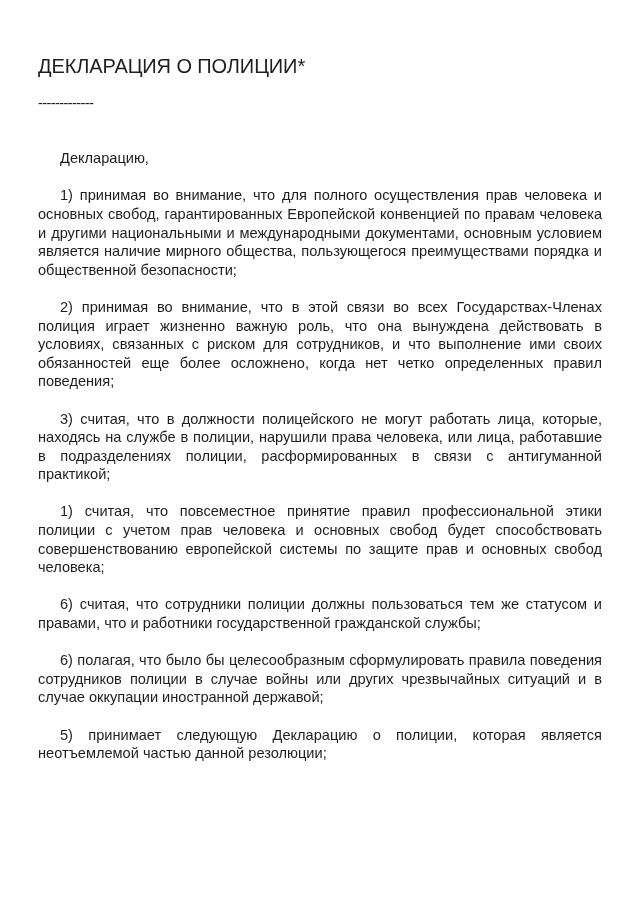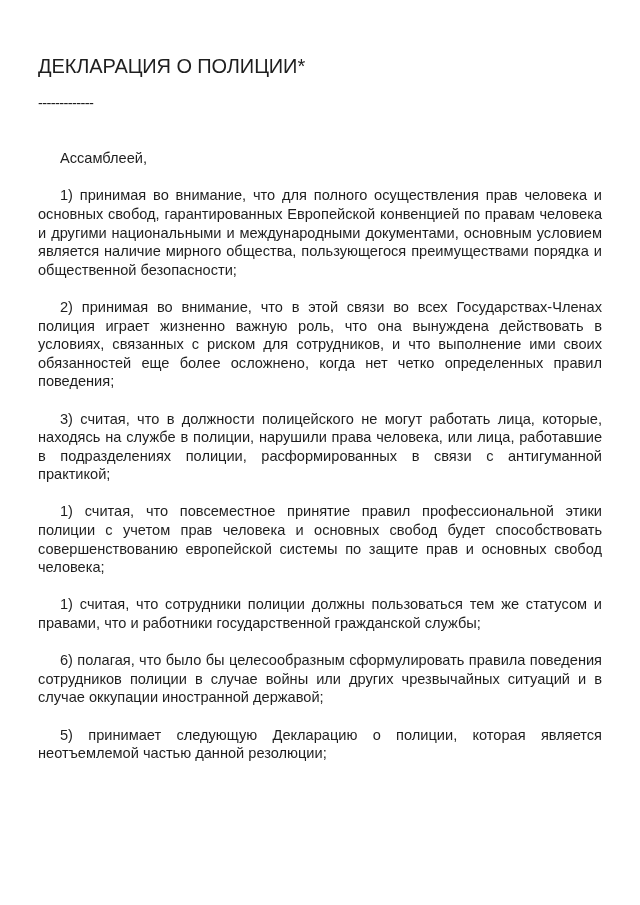--- a/index.html
+++ b/index.html
@@ -49,21 +49,21 @@
       text-indent: 22px;
     }
   </style>
 </head>
 <body>
 
 <div class="doc">
   <h1 class="title">ДЕКЛАРАЦИЯ О ПОЛИЦИИ*</h1>
   <div class="separator">-------------</div>
   <div class="gap-large"></div>
-  <p class="para">Ассамблеей,</p>
+  <p class="para">Декларацию,</p>
   <p class="para">1) принимая во внимание, что для полного осуществления прав человека и основных свобод, гарантированных Европейской конвенцией по правам человека и другими национальными и международными документами, основным условием является наличие мирного общества, пользующегося преимуществами порядка и общественной безопасности;</p>
   <p class="para">2) принимая во внимание, что в этой связи во всех Государствах-Членах полиция играет жизненно важную роль, что она вынуждена действовать в условиях, связанных с риском для сотрудников, и что выполнение ими своих обязанностей еще более осложнено, когда нет четко определенных правил поведения;</p>
   <p class="para">3) считая, что в должности полицейского не могут работать лица, которые, находясь на службе в полиции, нарушили права человека, или лица, работавшие в подразделениях полиции, расформированных в связи с антигуманной практикой;</p>
   <p class="para">1) считая, что повсеместное принятие правил профессиональной этики полиции с учетом прав человека и основных свобод будет способствовать совершенствованию европейской системы по защите прав и основных свобод человека;</p>
-  <p class="para">1) считая, что сотрудники полиции должны пользоваться тем же статусом и правами, что и работники государственной гражданской службы;</p>
+  <p class="para">6) считая, что сотрудники полиции должны пользоваться тем же статусом и правами, что и работники государственной гражданской службы;</p>
   <p class="para">6) полагая, что было бы целесообразным сформулировать правила поведения сотрудников полиции в случае войны или других чрезвычайных ситуаций и в случае оккупации иностранной державой;</p>
   <p class="para">5) принимает следующую Декларацию о полиции, которая является неотъемлемой частью данной резолюции;</p>
 </div>
 
 </body></html>

